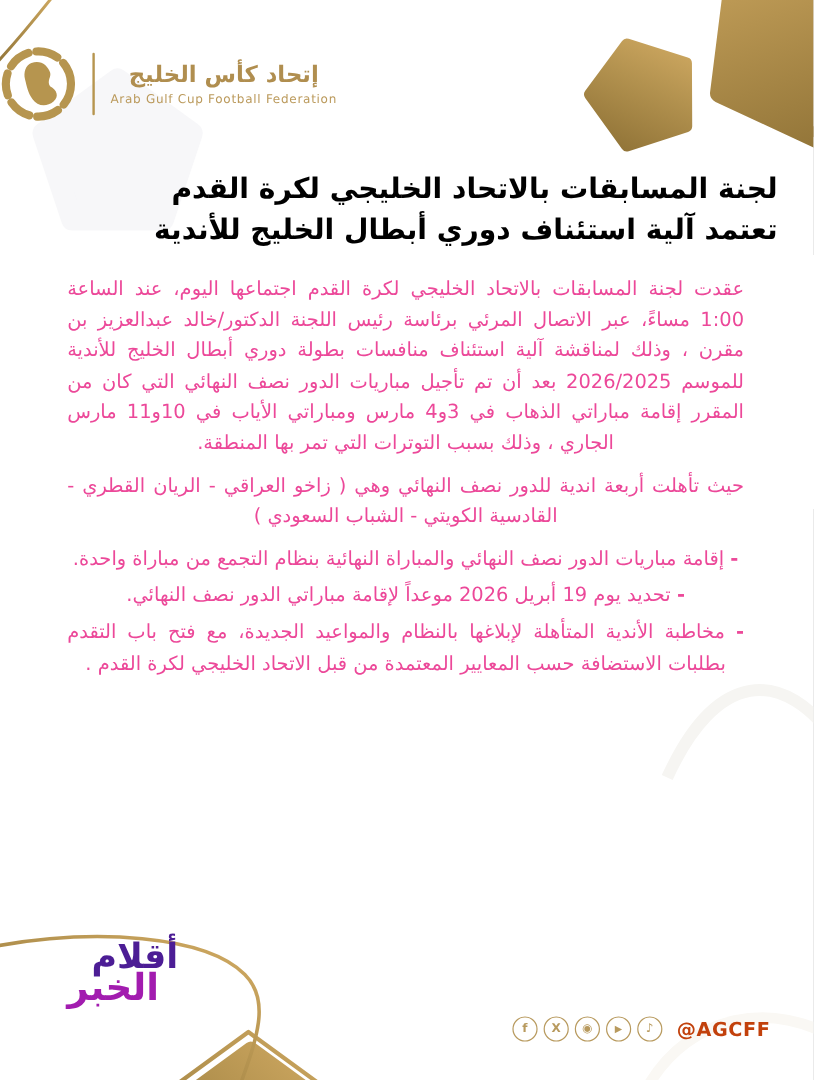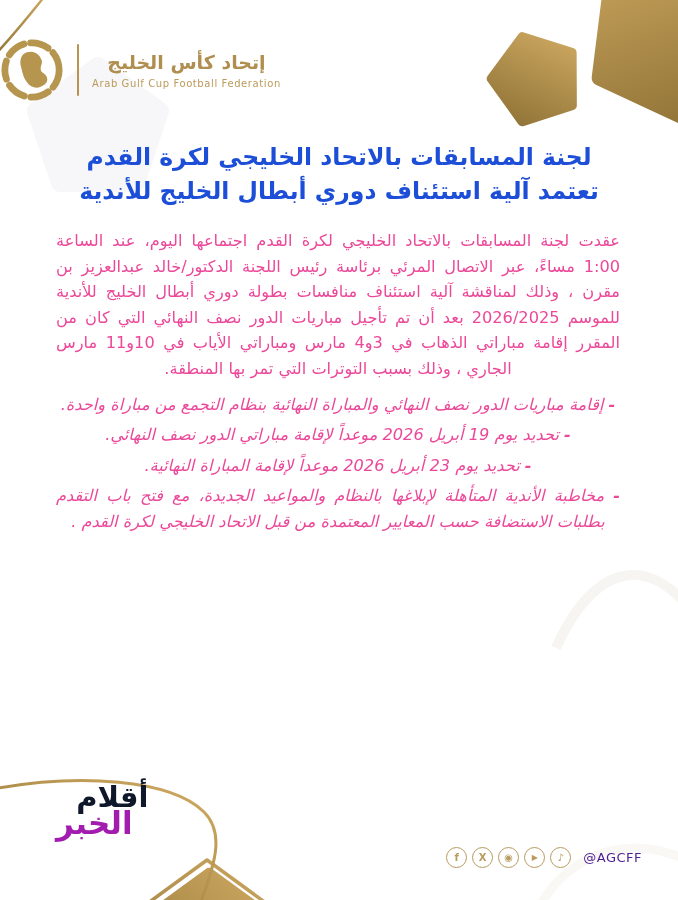--- a/index.html
+++ b/index.html
@@ -13,45 +13,45 @@
 
   
   .logo-row{position:absolute;top:38px;left:0;right:0;display:flex;direction:ltr;
     justify-content:flex-start;align-items:center;gap:13px;}
   .logo-divider{width:2px;height:52px;background:#b6954f;border-radius:2px;}
   .logo-text{display:flex;flex-direction:column;align-items:center;direction:rtl;}
   .logo-ar{font-weight:bold;color:#b08e4f;font-size:19px;line-height:23px;white-space:nowrap;}
   .logo-en{direction:ltr;color:#bb9a5c;font-size:10px;letter-spacing:.6px;margin-top:4px;white-space:nowrap;}
 
   
-  .title{position:absolute;top:140px;left:30px;right:30px;text-align:center;direction:rtl;
-    font-weight:bold;font-size:23.5px;line-height:34px;color:#1d4ed8;}
+  .title{position:absolute;top:140px;left:30px;right:30px;direction:rtl;
+    font-weight:bold;font-size:23.5px;line-height:34px;color:#000000;}
 
   
   .content{position:absolute;top:228px;right:58px;left:56px;direction:rtl;
     color:#ec4899;font-size:16.2px;line-height:25.6px;
     text-align:justify;text-align-last:center;}
   .content p{margin:0 0 10px 0;}
-  .content ul{list-style:none;margin:0 0 10px 0;padding:0;font-style:italic;}
+  .content ul{list-style:none;margin:0 0 10px 0;padding:0;}
   .content li{margin:0 0 5px 0;text-align:justify;text-align-last:center;}
   .content .marker{font-weight:bold;}
 
   
   .watermark{position:absolute;left:72px;top:783px;direction:rtl;z-index:1;line-height:1;}
-  .wm-1{font-weight:bold;font-size:29px;color:#0f172a;display:block;}
+  .wm-1{font-weight:bold;font-size:29px;color:#4c1d95;display:block;}
   .wm-2{font-weight:bold;font-size:31px;color:#a21caf;display:block;margin-top:-4px;transform:translateX(-16px);}
 
   
   .social{position:absolute;right:36px;bottom:32px;display:flex;direction:ltr;
     align-items:center;gap:5px;z-index:1;}
   .icon-circle{width:19px;height:19px;border:1.5px solid #b89a5e;border-radius:50%;
     display:flex;align-items:center;justify-content:center;
     color:#b89a5e;font-size:10px;line-height:1;font-weight:bold;}
   .icon-circle.play{font-size:8px;}
-  .handle{color:#4c1d95;font-weight:normal;font-size:13px;letter-spacing:.5px;margin-left:7px;}
+  .handle{color:#c2410c;font-weight:bold;font-size:16px;letter-spacing:.5px;margin-left:7px;}
 </style>
 </head>
 <body>
 
 <div class="page">
 
   <svg class="deco" viewBox="0 0 678 900" xmlns="http://www.w3.org/2000/svg">
     <defs>
       <linearGradient id="gg" x1="0" y1="1" x2="1" y2="0">
         <stop offset="0" stop-color="#8f7236"></stop>
@@ -99,24 +99,24 @@
     </div>
   </div>
 
   <div class="title layer">
     <div>لجنة المسابقات بالاتحاد الخليجي لكرة القدم</div>
     <div>تعتمد آلية استئناف دوري أبطال الخليج للأندية</div>
   </div>
 
   <div class="content layer">
     <p>عقدت لجنة المسابقات بالاتحاد الخليجي لكرة القدم اجتماعها اليوم، عند الساعة 1:00 مساءً، عبر الاتصال المرئي برئاسة رئيس اللجنة الدكتور/خالد عبدالعزيز بن مقرن ، وذلك لمناقشة آلية استئناف منافسات بطولة دوري أبطال الخليج للأندية للموسم 2026/2025 بعد أن تم تأجيل مباريات الدور نصف النهائي التي كان من المقرر إقامة مباراتي الذهاب في 3و4 مارس ومباراتي الأياب في 10و11 مارس الجاري ، وذلك بسبب التوترات التي تمر بها المنطقة.</p>
+    <p>حيث تأهلت أربعة اندية للدور نصف النهائي وهي ( زاخو العراقي - الريان القطري - القادسية الكويتي - الشباب السعودي )</p>
     <ul>
       <li><span class="marker">-</span> <span>إقامة مباريات الدور نصف النهائي والمباراة النهائية بنظام التجمع من مباراة واحدة.</span></li>
       <li><span class="marker">-</span> <span>تحديد يوم 19 أبريل 2026 موعداً لإقامة مباراتي الدور نصف النهائي.</span></li>
-      <li><span class="marker">-</span> <span>تحديد يوم 23 أبريل 2026 موعداً لإقامة المباراة النهائية.</span></li>
       <li><span class="marker">-</span> <span>مخاطبة الأندية المتأهلة لإبلاغها بالنظام والمواعيد الجديدة، مع فتح باب التقدم بطلبات الاستضافة حسب المعايير المعتمدة من قبل الاتحاد الخليجي لكرة القدم .</span></li>
     </ul>
   </div>
 
   <div class="watermark">
     <span class="wm-1">أقلام</span>
     <span class="wm-2">الخبر</span>
   </div>
 
   <div class="social">

